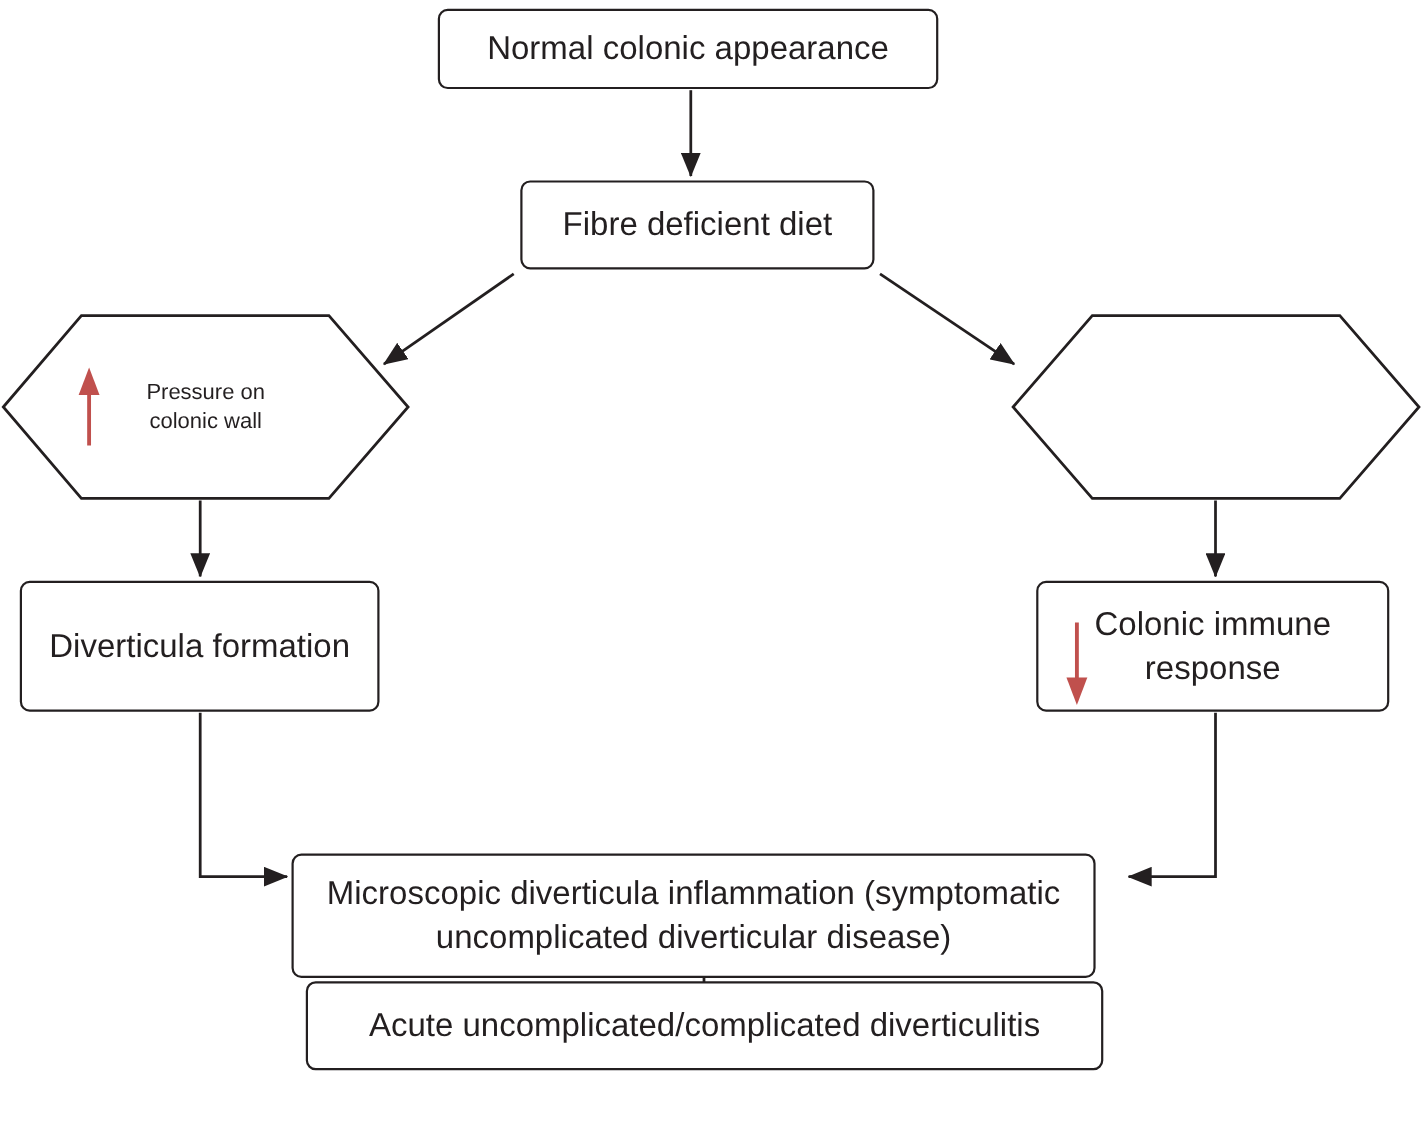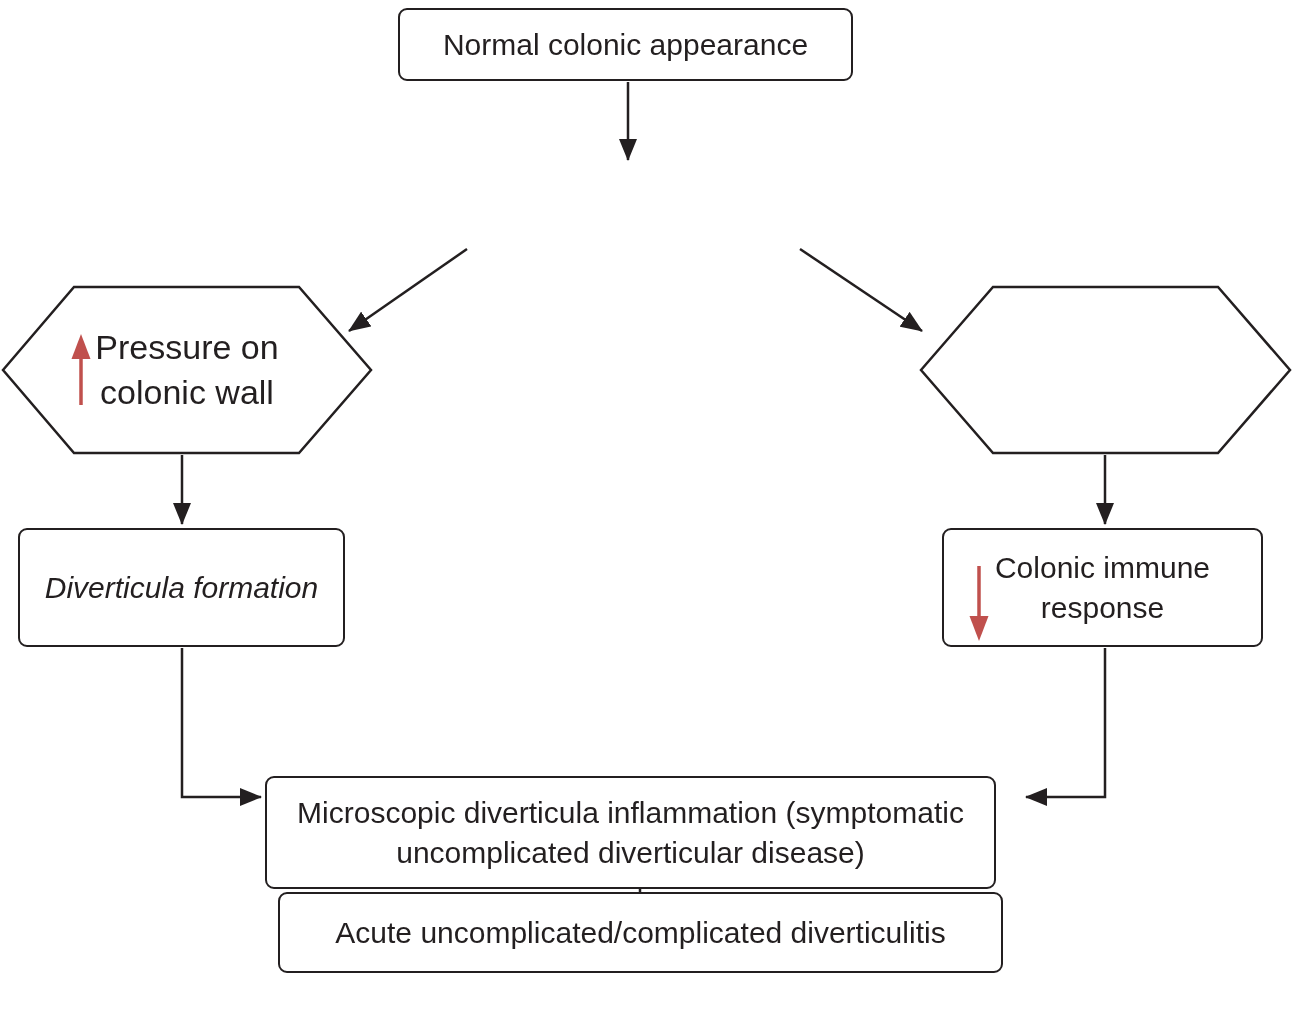--- a/index.html
+++ b/index.html
@@ -30,21 +30,21 @@
     font-size: 30px;
     line-height: 1.32;
     padding: 4px 8px;
   }
   .hexlay {
     position: absolute;
     display: flex;
     align-items: center;
     justify-content: center;
     text-align: center;
-    font-size: 34px;
+    font-size: 20px;
     line-height: 1.32;
     pointer-events: none;
   }
   .node-label { white-space: pre-line; }
   .icon-arrow { position: absolute; }
   .red-line { stroke: var(--accent, #c0504d); stroke-width: 3.5; fill: none; }
   .red-head { fill: var(--accent, #c0504d); stroke: none; }
 </style>
 </head>
 <body>
@@ -68,32 +68,35 @@
     <path class="conn" marker-end="url(#ah)" d="M640 855 L640 932"></path>
 
     <polygon class="hex" points="3,370 74,287 299,287 371,370 299,453 74,453"></polygon>
     <polygon class="hex" points="921,370 993,287 1218,287 1290,370 1218,453 993,453"></polygon>
   </svg>
 
   <div class="node" style="left:398px; top:8px; width:455px; height:73px;">
     <span class="node-label">Normal colonic appearance</span>
   </div>
 
+  <div class="node" style="left:473px; top:164px; width:322px; height:81px;">
+    <span class="node-label">Fibre deficient diet</span>
+  </div>
 
   <div class="hexlay" style="left:3px; top:287px; width:368px; height:166px;">
     <svg class="icon-arrow" style="left:65px; top:46px;" width="26" height="74" viewBox="0 0 26 74">
       <line class="red-line" x1="13" y1="72" x2="13" y2="18"></line>
       <polygon class="red-head" points="13,1 3.5,26 22.5,26"></polygon>
     </svg>
     <span class="node-label">Pressure on
 colonic wall</span>
   </div>
 
 
-  <div class="node" style="left:18px; top:528px; width:327px; height:119px;font-style:italic;">
+  <div class="node" style="left:18px; top:528px; width:327px; height:119px;">
     <span class="node-label">Diverticula formation</span>
   </div>
 
   <div class="node" style="left:942px; top:528px; width:321px; height:119px;">
     <svg class="icon-arrow" style="left:22px; top:34px;" width="26" height="78" viewBox="0 0 26 78">
       <line class="red-line" x1="13" y1="2" x2="13" y2="56"></line>
       <polygon class="red-head" points="13,77 3.5,52 22.5,52"></polygon>
     </svg>
     <span class="node-label">Colonic immune
 response</span>

